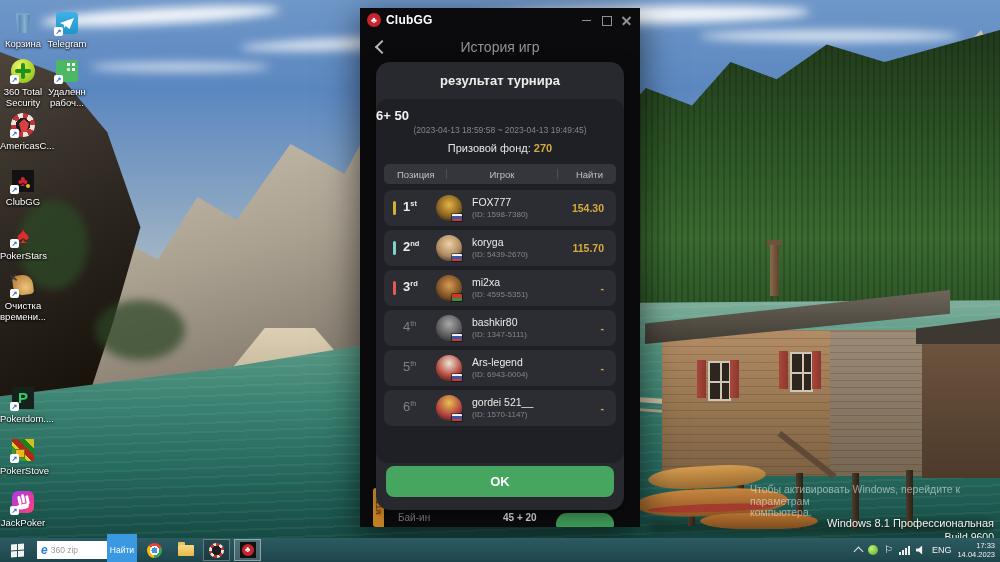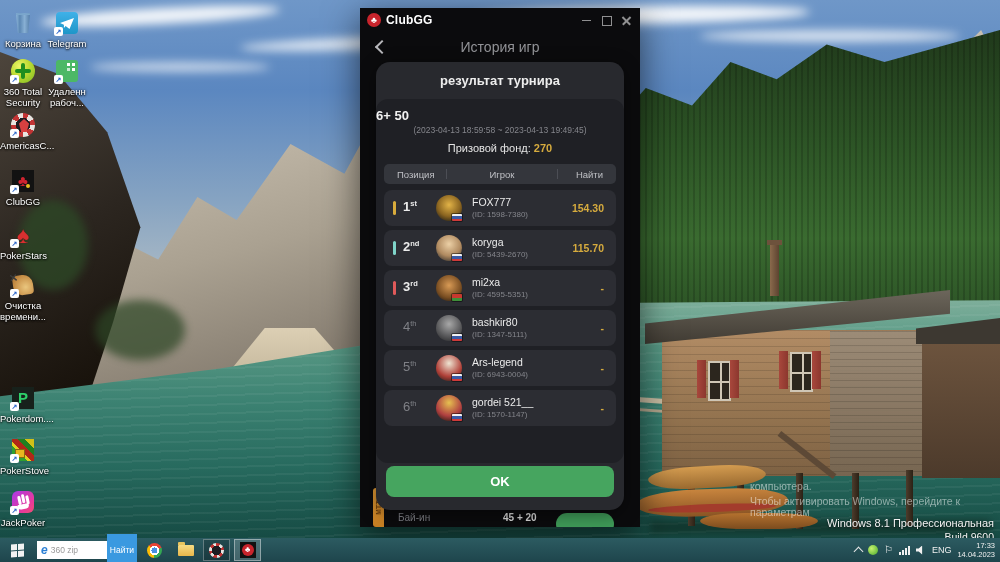--- a/index.html
+++ b/index.html
@@ -280,22 +280,22 @@
     <div class="stilt" style="left:796px;top:473px;"></div>
     <div class="stilt" style="left:852px;top:473px;"></div>
     <div class="stilt" style="left:906px;top:470px;"></div>
     <div class="beam"></div>
     <div class="boat b1"></div>
     <div class="boat b2"></div>
     <div class="boat b3"></div>
   </div>
 
   <div class="activation">
+    <div class="act-line">Чтобы активировать Windows, перейдите к параметрам</div>
     <div class="act-line" style="margin-top:0;">компьютера.</div>
-    <div class="act-line">Чтобы активировать Windows, перейдите к параметрам</div>
   </div>
   <div class="edition">
     <div>Windows 8.1 Профессиональная</div>
     <div class="build">Build 9600</div>
   </div>
 
   <div class="dicon" style="left:0;top:10px;">
     <div class="ic">
         <div class="ic-bin"></div>
       </div>

